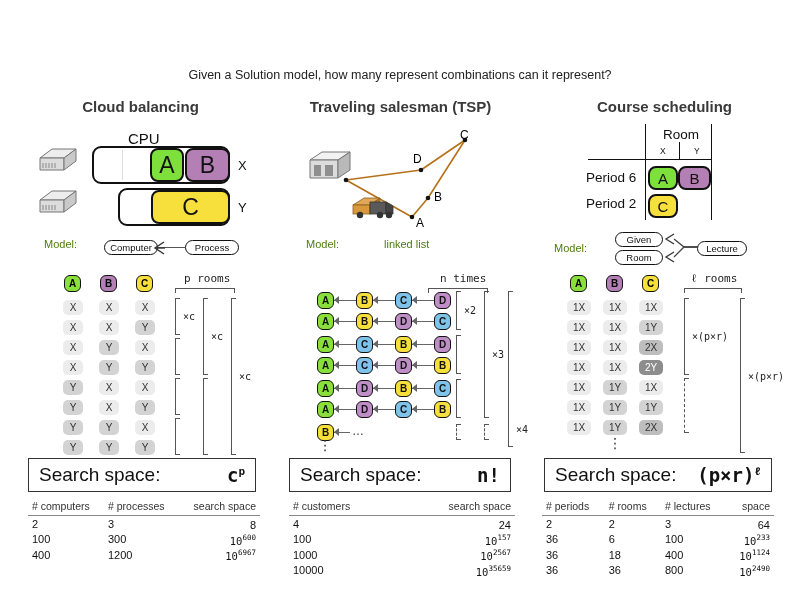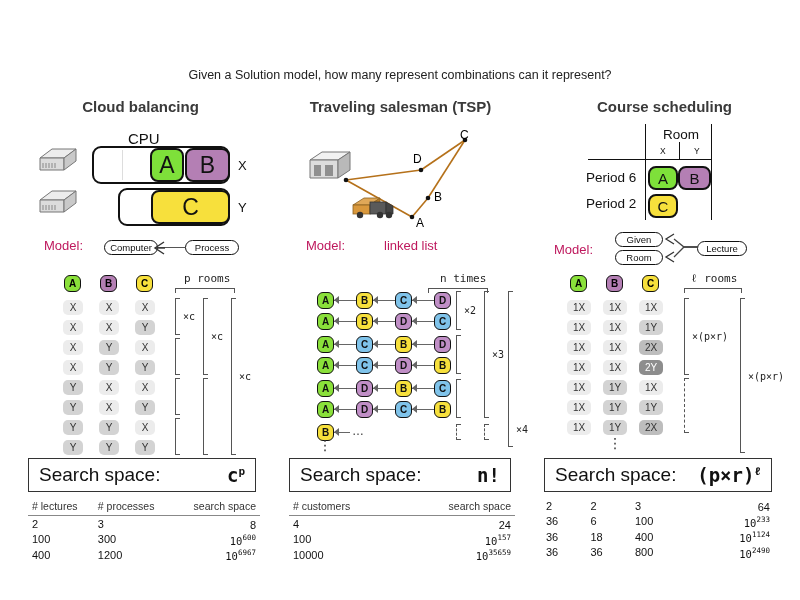--- a/index.html
+++ b/index.html
@@ -57,21 +57,21 @@
   }
   .pill.green  { background:#7ee03a; }
   .pill.purple { background:#b47fb4; }
   .pill.yellow { background:#f7e03c; }
   .machine-lbl { position:absolute; font-size:13px; color:#111; }
 
   
   .server { position:absolute; width:40px; height:30px; }
 
   
-  .model-word { position:absolute; font-size:13px; color:#be185d; }
+  .model-word { position:absolute; font-size:11px; color:#4d7c0f; }
   .ent {
     position:absolute;
     border:1.6px solid #111; border-radius:11px; background:#fff;
     font-size:9.5px; color:#111;
     display:flex; align-items:center; justify-content:center;
     height:15px; padding:0 4px;
   }
   .wire { position:absolute; background:#555; height:1.4px; }
 
   
@@ -286,21 +286,21 @@
 
   <div class="ss-box" style="left:28px; top:458px; width:228px;">
     <span class="ss-label">Search space:</span>
     <span class="ss-formula"><span>c</span><sup>p</sup></span>
   </div>
 
   <div class="tbl" style="left:28px; top:498px; width:232px;">
     <table style="width:232px;">
       <tbody>
           <tr>
-        <th># lectures</th>
+        <th># computers</th>
         <th># processes</th>
         <th class="r">search space</th>
       </tr>
       <tr>
         <td class="num">2</td>
         <td class="num">3</td>
         <td class="r num"><span>8</span><sup></sup></td>
       </tr>
       <tr>
         <td class="num">100</td>
@@ -463,20 +463,24 @@
       </tr>
       <tr>
         <td class="num">4</td>
         <td class="r num"><span>24</span><sup></sup></td>
       </tr>
       <tr>
         <td class="num">100</td>
         <td class="r exp"><span>10</span><sup>157</sup></td>
       </tr>
       <tr>
+        <td class="num">1000</td>
+        <td class="r exp"><span>10</span><sup>2567</sup></td>
+      </tr>
+      <tr>
         <td class="num">10000</td>
         <td class="r exp"><span>10</span><sup>35659</sup></td>
       </tr>
     </tbody>
       </table>
   </div>
 
   <div class="col col-3">
     <div class="col-head">Course scheduling</div>
   </div>
@@ -552,20 +556,26 @@
   <div class="mulx" style="left:748px; top:371px;">×(p×r)</div>
 
   <div class="ss-box" style="left:544px; top:458px; width:228px;">
     <span class="ss-label">Search space:</span>
     <span class="ss-formula"><span>(p×r)</span><sup>ℓ</sup></span>
   </div>
 
   <div class="tbl" style="left:542px; top:498px; width:232px;">
     <table style="width:232px;">
       <tbody>
+          <tr>
+        <th># periods</th>
+        <th># rooms</th>
+        <th># lectures</th>
+        <th class="r">space</th>
+      </tr>
       <tr>
         <td class="num">2</td>
         <td class="num">2</td>
         <td class="num">3</td>
         <td class="r num"><span>64</span><sup></sup></td>
       </tr>
       <tr>
         <td class="num">36</td>
         <td class="num">6</td>
         <td class="num">100</td>

